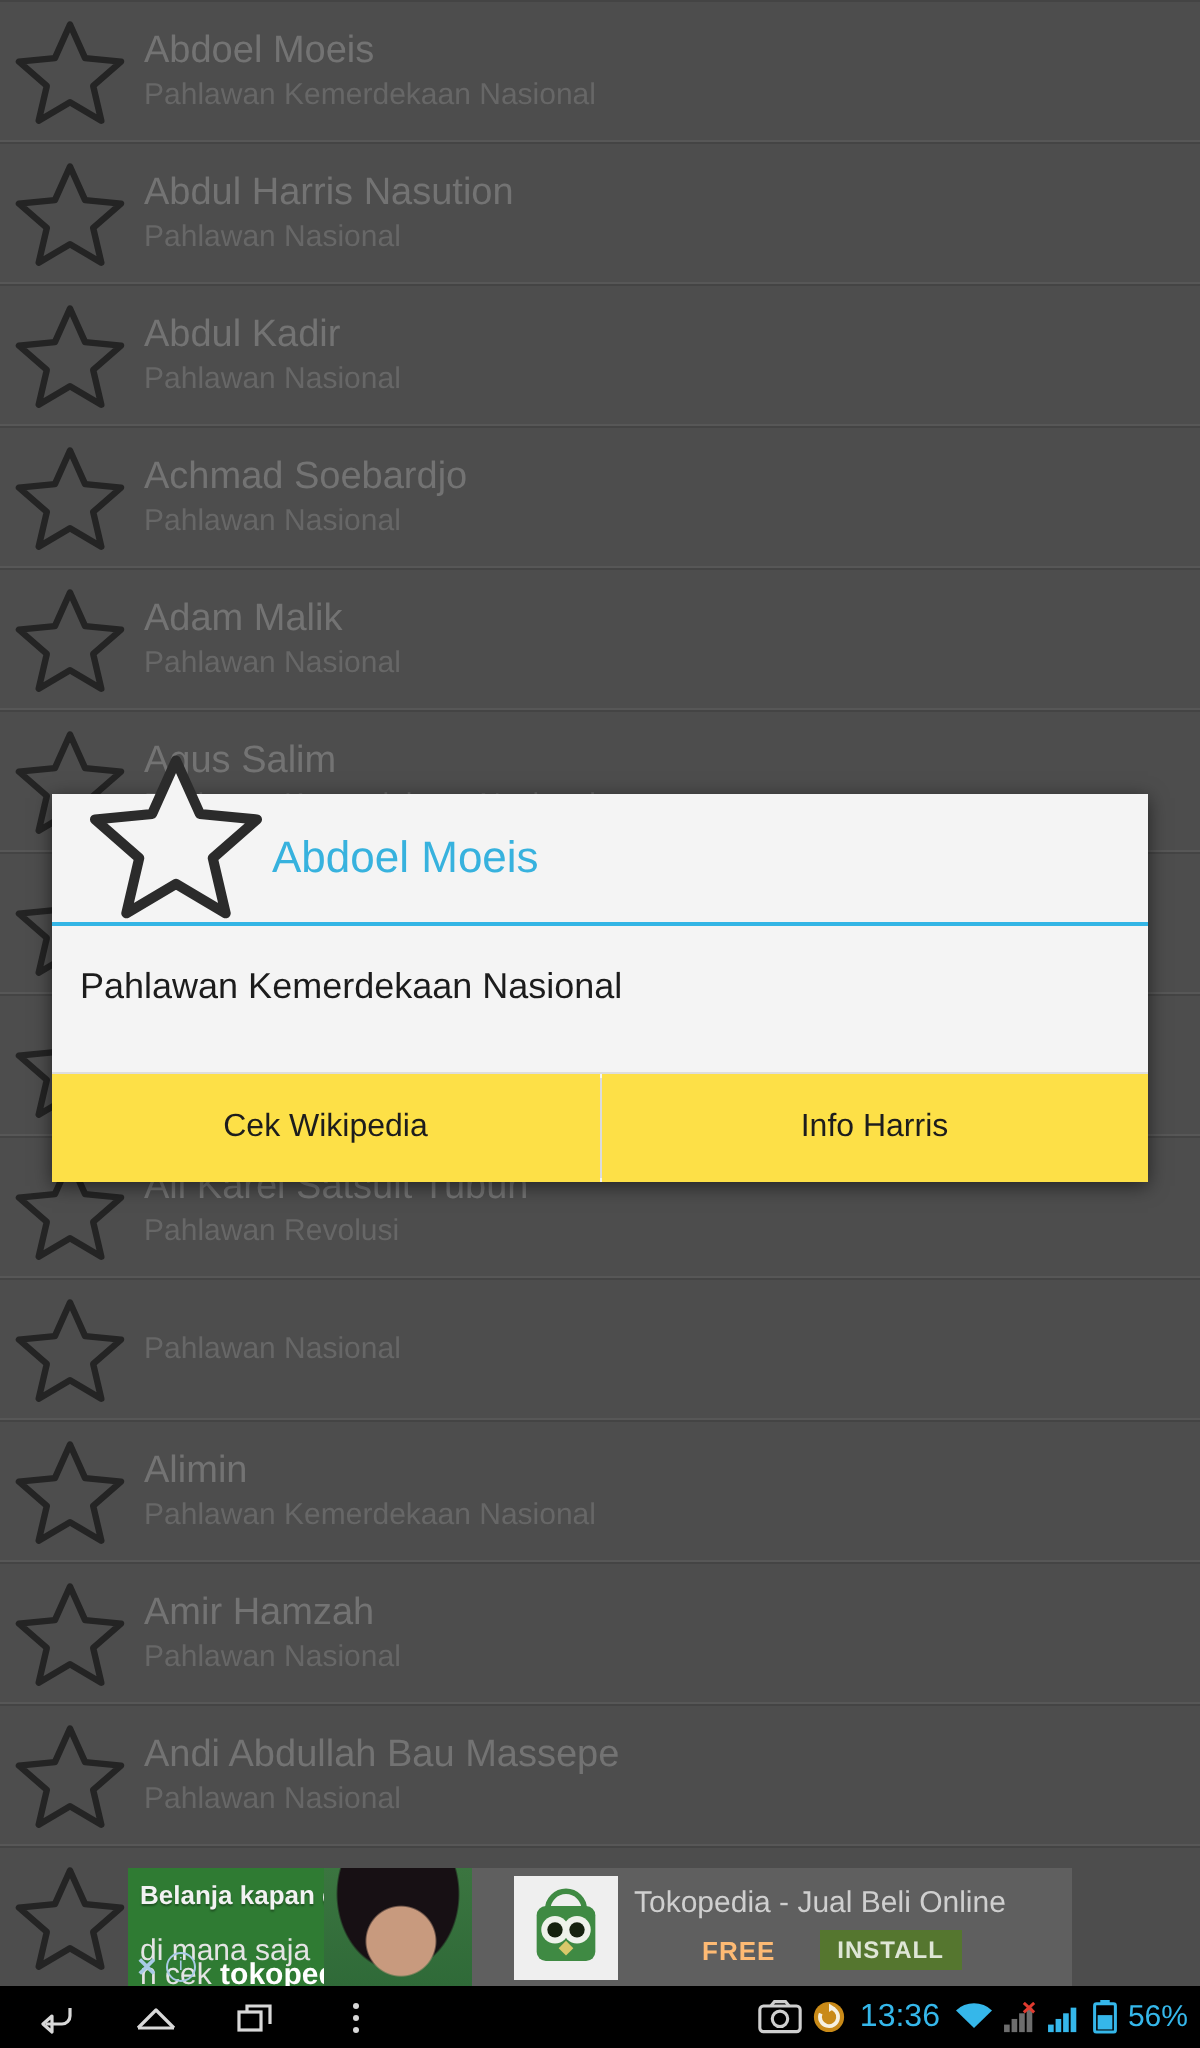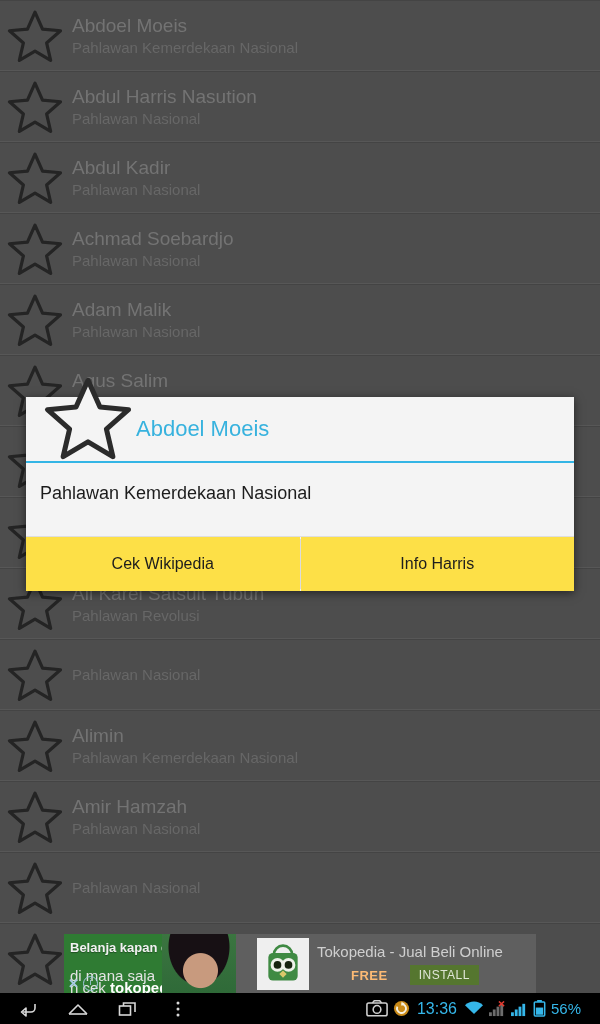--- a/index.html
+++ b/index.html
@@ -148,37 +148,37 @@
   }
   #ad-meta{flex:1;min-width:0;}
   #ad-title{
     font-size:15px;color:#cfcfcf;line-height:20px;
     white-space:nowrap;overflow:hidden;
   }
   #ad-sub{display:flex;align-items:center;gap:22px;padding-left:34px;margin-top:3px;}
   #ad-free{font-size:13px;font-weight:bold;color:#fdba74;letter-spacing:.5px;}
   #ad-install{
     background:#55762f;color:#dfe6d6;
-    font-size:12px;font-weight:normal;letter-spacing:.5px;
+    font-size:12px;font-weight:bold;letter-spacing:.5px;
     padding:3px 9px;border:0;
     font-family:"Liberation Sans", sans-serif;cursor:pointer;
   }
 
   
   #sysbar{
     position:absolute;left:0;top:993px;width:600px;height:31px;
     background:#000;display:flex;align-items:center;
   }
   #navkeys{display:flex;align-items:center;gap:26px;padding-left:16px;}
   .navkey{
     width:24px;height:22px;display:flex;align-items:center;justify-content:center;
     cursor:pointer;
   }
   #sysspacer{flex:1;}
-  #statusicons{display:flex;align-items:center;gap:5px;padding-right:19px;}
+  #statusicons{display:flex;align-items:center;gap:5px;padding-right:6px;}
   #clock{color:#35b7ea;font-size:16px;line-height:16px;padding:0 2px;}
   #battpct{color:#35b7ea;font-size:15px;line-height:15px;}
   .sicon{display:flex;align-items:center;}
 </style>
 </head>
 <body>
 
 <div id="list">
     <div class="row">
       <div class="star-wrap">
@@ -311,20 +311,21 @@
         <div class="sub">Pahlawan Nasional</div>
       </div>
     </div>
     <div class="row">
       <div class="star-wrap">
         <svg class="star" width="58" height="58" viewBox="0 0 100 100">
           <path d="M50 9 L63 38 L94 41 L70 62 L77 92 L50 76 L23 92 L30 62 L6 41 L37 38 Z"></path>
         </svg>
       </div>
       <div class="txt">
+        <div class="nm">Andi Abdullah Bau Massepe</div>
         <div class="sub">Pahlawan Nasional</div>
       </div>
     </div>
     <div class="row">
       <div class="star-wrap">
         <svg class="star" width="58" height="58" viewBox="0 0 100 100">
           <path d="M50 9 L63 38 L94 41 L70 62 L77 92 L50 76 L23 92 L30 62 L6 41 L37 38 Z"></path>
         </svg>
       </div>
       <div class="txt">

